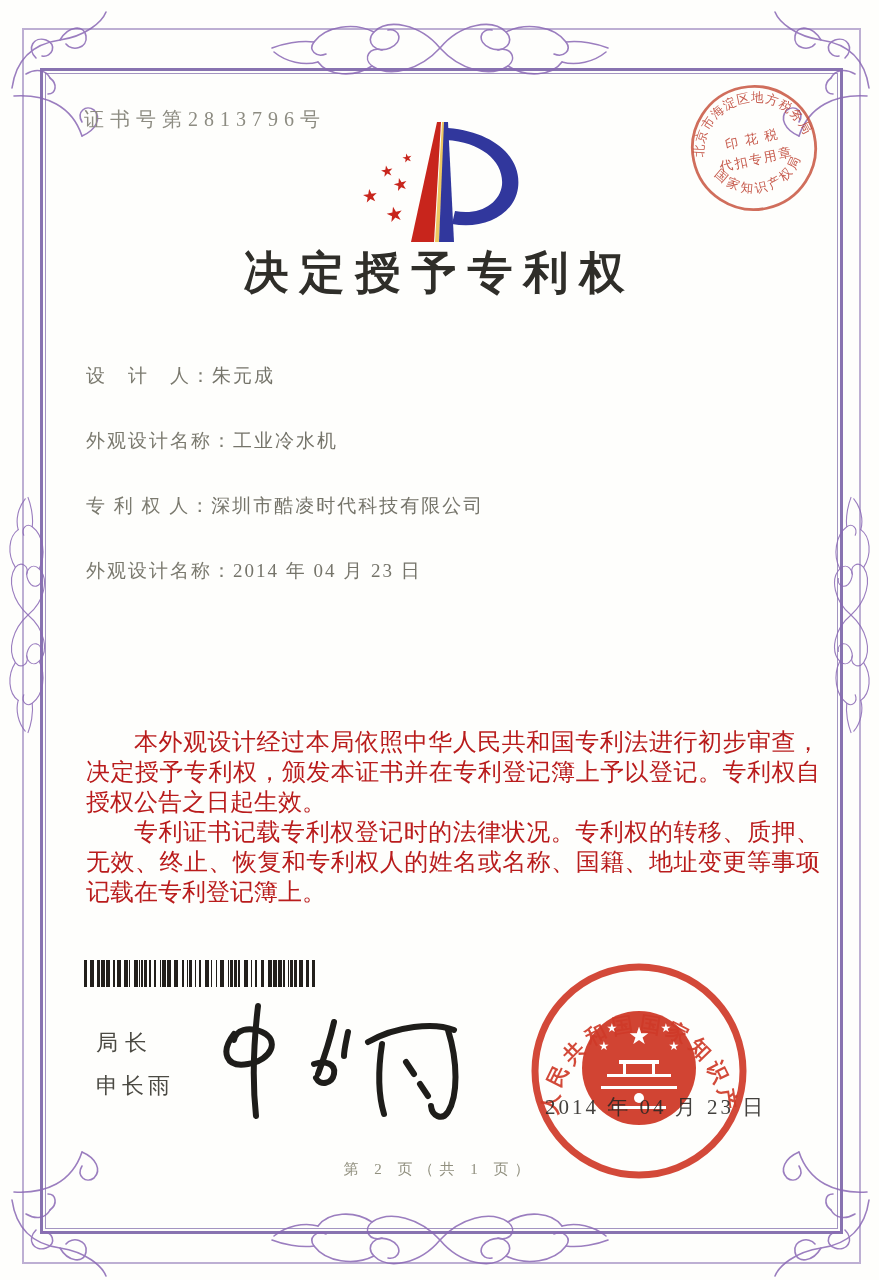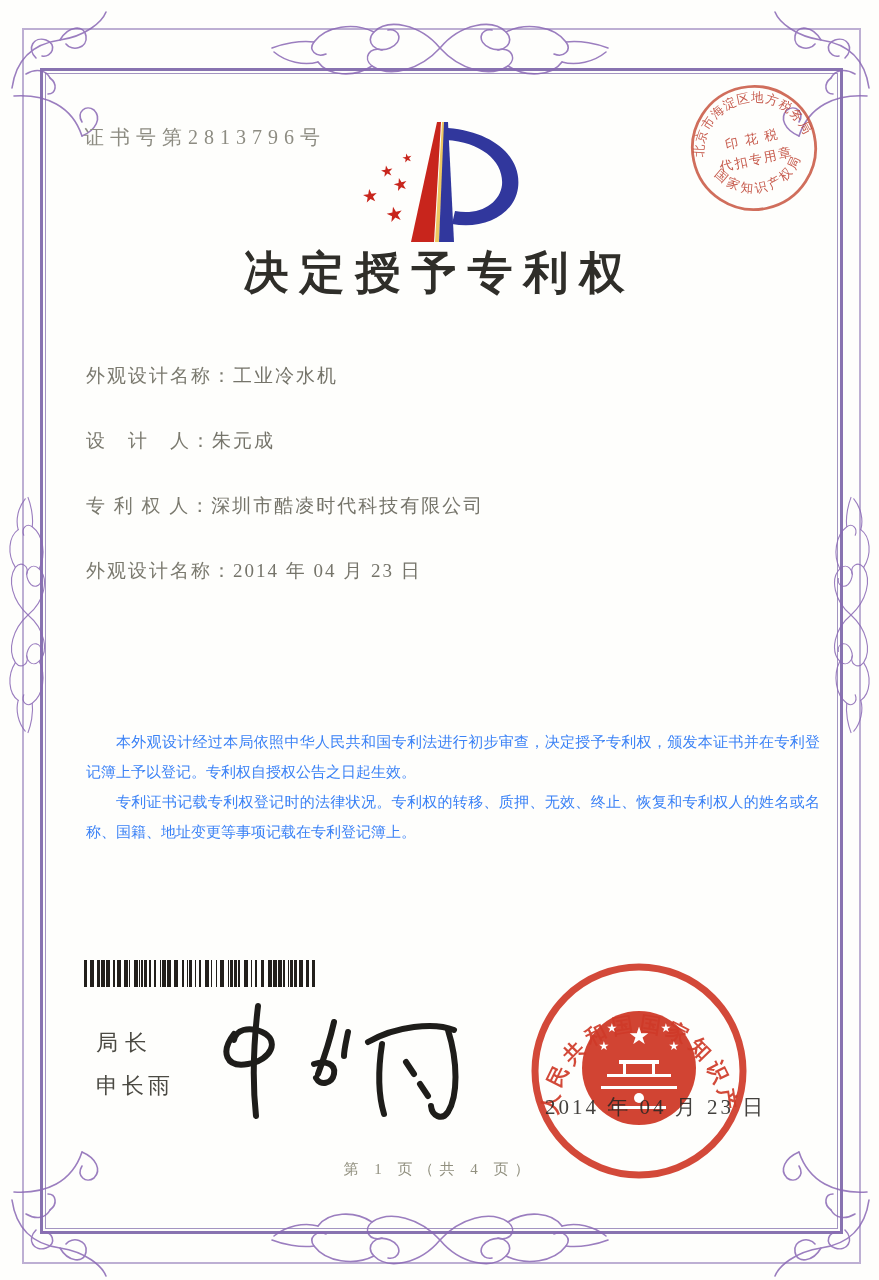--- a/index.html
+++ b/index.html
@@ -30,21 +30,21 @@
   .fl-bl{left:6px;bottom:2px;transform:scaleY(-1);}
   .fl-br{right:4px;bottom:2px;transform:scale(-1,-1);}
   .fl-top{left:50%;top:8px;transform:translateX(-50%);}
   .fl-bottom{left:50%;bottom:0;transform:translateX(-50%) scaleY(-1);}
   .fl-left{left:0;top:465px;}
   .fl-right{right:0;top:465px;transform:scaleX(-1);}
 
   
   .cert-number{
     position:absolute;left:84px;top:106px;
-    font-size:20px;letter-spacing:6px;color:#8d8c82;white-space:nowrap;margin-top:18px;
+    font-size:20px;letter-spacing:6px;color:#8d8c82;white-space:nowrap;
   }
   .logo{position:absolute;left:338px;top:118px;}
   .doc-title{
     position:absolute;left:0;right:0;top:243px;text-align:center;
     font-size:45px;font-weight:700;letter-spacing:11px;color:#2f2e29;white-space:nowrap;
   }
   .tax-stamp{
     position:absolute;left:684px;top:78px;transform:rotate(-12deg);
   }
 
@@ -52,21 +52,21 @@
   .fields{
     position:absolute;left:86px;top:363px;
     display:flex;flex-direction:column;gap:39px;
     font-size:19px;letter-spacing:2px;color:#7b7a6f;white-space:nowrap;
   }
   .field-row .field-value{color:#75746a;}
 
   
   .body-text{
     position:absolute;left:86px;top:727px;width:734px;
-    font-size:15px;line-height:30px;color:#3b82f6;text-align:justify;
+    font-size:24px;line-height:30px;color:#b91c1c;text-align:justify;
   }
   .body-text p{margin:0;text-indent:2em;}
 
   
   .barcode{
     position:absolute;left:84px;top:960px;width:262px;height:27px;
     font-size:0;white-space:nowrap;overflow:hidden;
   }
 
   
@@ -177,22 +177,22 @@
     <text font-size="13.5" fill="#c0493a" letter-spacing="3" opacity=".9">
       <textPath xlink:href="#tax-arc-bottom" href="#tax-arc-bottom" startOffset="50%" text-anchor="middle">国家知识产权局</textPath>
     </text>
     <text x="75" y="70" font-size="14" fill="#c0493a" text-anchor="middle" letter-spacing="2" opacity=".9">印 花 税</text>
     <text x="75" y="92" font-size="14" fill="#c0493a" text-anchor="middle" letter-spacing="2" opacity=".9">代扣专用章</text>
   </svg>
 
   <div class="doc-title">决定授予专利权</div>
 
   <div class="fields">
+    <div class="field-row"><span class="field-label">设　计　人：</span><span class="field-value">朱元成</span></div>
     <div class="field-row"><span class="field-label">外观设计名称：</span><span class="field-value">工业冷水机</span></div>
-    <div class="field-row"><span class="field-label">设　计　人：</span><span class="field-value">朱元成</span></div>
     <div class="field-row"><span class="field-label">专 利 权 人：</span><span class="field-value">深圳市酷凌时代科技有限公司</span></div>
     <div class="field-row"><span class="field-label">外观设计名称：</span><span class="field-value">2014 年 04 月 23 日</span></div>
   </div>
 
   <div class="body-text">
     <p>本外观设计经过本局依照中华人民共和国专利法进行初步审查，决定授予专利权，颁发本证书并在专利登记簿上予以登记。专利权自授权公告之日起生效。</p>
     <p>专利证书记载专利权登记时的法律状况。专利权的转移、质押、无效、终止、恢复和专利权人的姓名或名称、国籍、地址变更等事项记载在专利登记簿上。</p>
   </div>
 
   <div class="barcode"><span style="display:inline-block;height:100%;width:2.5999999999999996px;background:#221f1b"></span><span style="display:inline-block;height:100%;width:3.4000000000000004px"></span><span style="display:inline-block;height:100%;width:3.8px;background:#221f1b"></span><span style="display:inline-block;height:100%;width:3.4000000000000004px"></span><span style="display:inline-block;height:100%;width:2.5999999999999996px;background:#221f1b"></span><span style="display:inline-block;height:100%;width:1.2px"></span><span style="display:inline-block;height:100%;width:3.8px;background:#221f1b"></span><span style="display:inline-block;height:100%;width:1.2px"></span><span style="display:inline-block;height:100%;width:3.8px;background:#221f1b"></span><span style="display:inline-block;height:100%;width:3.4000000000000004px"></span><span style="display:inline-block;height:100%;width:1.4px;background:#221f1b"></span><span style="display:inline-block;height:100%;width:2.3px"></span><span style="display:inline-block;height:100%;width:3.8px;background:#221f1b"></span><span style="display:inline-block;height:100%;width:3.4000000000000004px"></span><span style="display:inline-block;height:100%;width:3.8px;background:#221f1b"></span><span style="display:inline-block;height:100%;width:1.2px"></span><span style="display:inline-block;height:100%;width:1.4px;background:#221f1b"></span><span style="display:inline-block;height:100%;width:3.4000000000000004px"></span><span style="display:inline-block;height:100%;width:3.8px;background:#221f1b"></span><span style="display:inline-block;height:100%;width:1.2px"></span><span style="display:inline-block;height:100%;width:1.4px;background:#221f1b"></span><span style="display:inline-block;height:100%;width:1.2px"></span><span style="display:inline-block;height:100%;width:1.4px;background:#221f1b"></span><span style="display:inline-block;height:100%;width:1.2px"></span><span style="display:inline-block;height:100%;width:2.5999999999999996px;background:#221f1b"></span><span style="display:inline-block;height:100%;width:2.3px"></span><span style="display:inline-block;height:100%;width:2.5999999999999996px;background:#221f1b"></span><span style="display:inline-block;height:100%;width:2.3px"></span><span style="display:inline-block;height:100%;width:2.5999999999999996px;background:#221f1b"></span><span style="display:inline-block;height:100%;width:3.4000000000000004px"></span><span style="display:inline-block;height:100%;width:1.4px;background:#221f1b"></span><span style="display:inline-block;height:100%;width:1.2px"></span><span style="display:inline-block;height:100%;width:3.8px;background:#221f1b"></span><span style="display:inline-block;height:100%;width:1.2px"></span><span style="display:inline-block;height:100%;width:3.8px;background:#221f1b"></span><span style="display:inline-block;height:100%;width:3.4000000000000004px"></span><span style="display:inline-block;height:100%;width:3.8px;background:#221f1b"></span><span style="display:inline-block;height:100%;width:3.4000000000000004px"></span><span style="display:inline-block;height:100%;width:2.5999999999999996px;background:#221f1b"></span><span style="display:inline-block;height:100%;width:2.3px"></span><span style="display:inline-block;height:100%;width:1.4px;background:#221f1b"></span><span style="display:inline-block;height:100%;width:1.2px"></span><span style="display:inline-block;height:100%;width:2.5999999999999996px;background:#221f1b"></span><span style="display:inline-block;height:100%;width:3.4000000000000004px"></span><span style="display:inline-block;height:100%;width:1.4px;background:#221f1b"></span><span style="display:inline-block;height:100%;width:2.3px"></span><span style="display:inline-block;height:100%;width:2.5999999999999996px;background:#221f1b"></span><span style="display:inline-block;height:100%;width:3.4000000000000004px"></span><span style="display:inline-block;height:100%;width:3.8px;background:#221f1b"></span><span style="display:inline-block;height:100%;width:2.3px"></span><span style="display:inline-block;height:100%;width:1.4px;background:#221f1b"></span><span style="display:inline-block;height:100%;width:3.4000000000000004px"></span><span style="display:inline-block;height:100%;width:1.4px;background:#221f1b"></span><span style="display:inline-block;height:100%;width:3.4000000000000004px"></span><span style="display:inline-block;height:100%;width:3.8px;background:#221f1b"></span><span style="display:inline-block;height:100%;width:3.4000000000000004px"></span><span style="display:inline-block;height:100%;width:1.4px;background:#221f1b"></span><span style="display:inline-block;height:100%;width:1.2px"></span><span style="display:inline-block;height:100%;width:2.5999999999999996px;background:#221f1b"></span><span style="display:inline-block;height:100%;width:1.2px"></span><span style="display:inline-block;height:100%;width:2.5999999999999996px;background:#221f1b"></span><span style="display:inline-block;height:100%;width:1.2px"></span><span style="display:inline-block;height:100%;width:2.5999999999999996px;background:#221f1b"></span><span style="display:inline-block;height:100%;width:3.4000000000000004px"></span><span style="display:inline-block;height:100%;width:3.8px;background:#221f1b"></span><span style="display:inline-block;height:100%;width:3.4000000000000004px"></span><span style="display:inline-block;height:100%;width:1.4px;background:#221f1b"></span><span style="display:inline-block;height:100%;width:2.3px"></span><span style="display:inline-block;height:100%;width:2.5999999999999996px;background:#221f1b"></span><span style="display:inline-block;height:100%;width:3.4000000000000004px"></span><span style="display:inline-block;height:100%;width:3.8px;background:#221f1b"></span><span style="display:inline-block;height:100%;width:3.4000000000000004px"></span><span style="display:inline-block;height:100%;width:3.8px;background:#221f1b"></span><span style="display:inline-block;height:100%;width:1.2px"></span><span style="display:inline-block;height:100%;width:3.8px;background:#221f1b"></span><span style="display:inline-block;height:100%;width:1.2px"></span><span style="display:inline-block;height:100%;width:3.8px;background:#221f1b"></span><span style="display:inline-block;height:100%;width:1.2px"></span><span style="display:inline-block;height:100%;width:2.5999999999999996px;background:#221f1b"></span><span style="display:inline-block;height:100%;width:2.3px"></span><span style="display:inline-block;height:100%;width:1.4px;background:#221f1b"></span><span style="display:inline-block;height:100%;width:1.2px"></span><span style="display:inline-block;height:100%;width:2.5999999999999996px;background:#221f1b"></span><span style="display:inline-block;height:100%;width:1.2px"></span><span style="display:inline-block;height:100%;width:2.5999999999999996px;background:#221f1b"></span><span style="display:inline-block;height:100%;width:2.3px"></span><span style="display:inline-block;height:100%;width:3.8px;background:#221f1b"></span><span style="display:inline-block;height:100%;width:3.4000000000000004px"></span><span style="display:inline-block;height:100%;width:2.5999999999999996px;background:#221f1b"></span><span style="display:inline-block;height:100%;width:3.4000000000000004px"></span><span style="display:inline-block;height:100%;width:2.5999999999999996px;background:#221f1b"></span><span style="display:inline-block;height:100%;width:2.3px"></span></div>
@@ -233,15 +233,15 @@
       <rect x="99" y="108" width="3" height="10" fill="#ffffff"></rect>
       <rect x="128" y="108" width="3" height="10" fill="#ffffff"></rect>
       <rect x="83" y="118" width="64" height="3" fill="#ffffff"></rect>
       <rect x="77" y="130" width="76" height="3" fill="#ffffff"></rect>
       <circle cx="115" cy="142" r="5" fill="#ffffff"></circle>
       <rect x="88" y="150" width="54" height="3" fill="#ffffff"></rect>
     </g>
   </svg>
   <div class="seal-date">2014 年 04 月 23 日</div>
 
-  <div class="page-footer">第 1 页（共 4 页）</div>
+  <div class="page-footer">第 2 页（共 1 页）</div>
 
 </div>
 
 </body></html>

